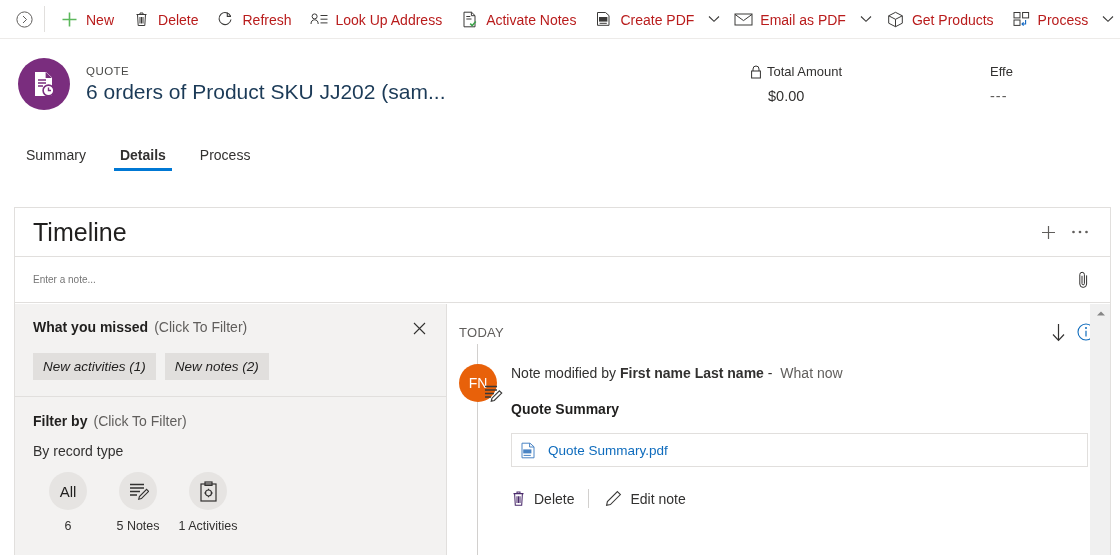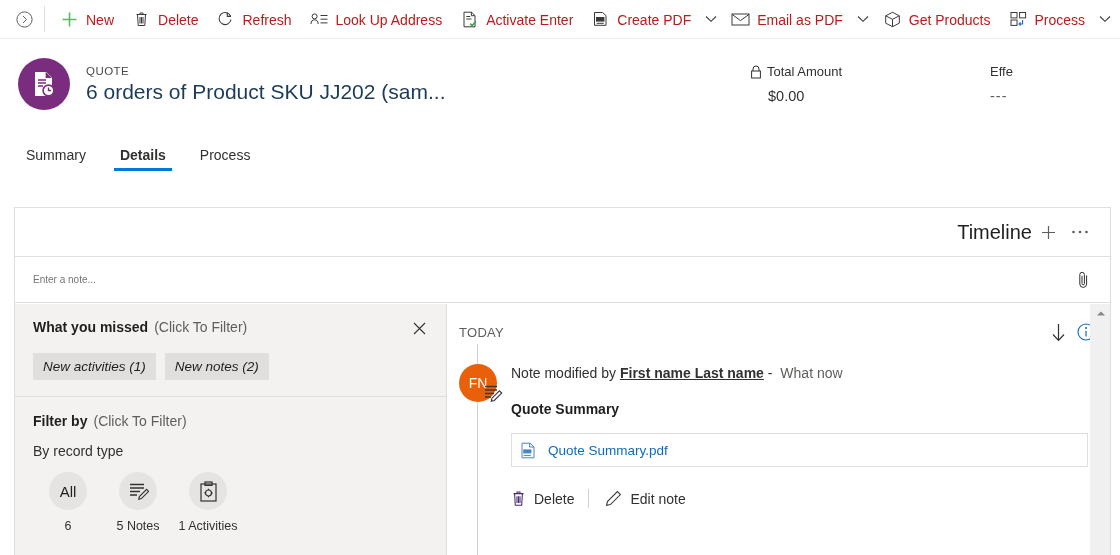--- a/index.html
+++ b/index.html
@@ -141,24 +141,23 @@
     background: #fff;
     overflow: hidden;
   }
   .tl-head {
     height: 49px;
     display: flex; align-items: center;
     padding: 0 14px 0 18px;
     border-bottom: 1px solid #e1dfdd;
   }
   .tl-title {
-    font-size: 20px;
+    font-size: 25px;
     color: #201f1e;
     flex: 1 1 auto;
-    text-align: right;
   }
   .tl-hicon {
     width: 32px; height: 32px;
     display: flex; align-items: center; justify-content: center;
     color: #605e5c;
     cursor: default;
   }
   .tl-note {
     height: 46px;
     display: flex; align-items: center;
@@ -259,21 +258,21 @@
   }
   .av-badge {
     position: absolute;
     left: 22px; top: 17px;
     width: 24px; height: 24px;
     display: flex; align-items: center; justify-content: center;
     z-index: 2;
   }
   .entry-body { flex: 1 1 auto; padding-top: 1px; }
   .entry-line1 { font-size: 14px; color: #323130; }
-  .entry-line1 b { font-weight: bold; text-decoration: underline; }
+  .entry-line1 b { font-weight: bold; }
   .entry-line1 .tstamp { color: #605e5c; margin-left: 4px; }
   .entry-subj { font-size: 14px; font-weight: bold; color: #201f1e; margin-top: 20px; }
   .attach {
     margin-top: 16px;
     border: 1px solid #e1dfdd;
     height: 34px;
     display: flex; align-items: center;
     padding: 0 8px;
   }
   .attach .pdfic { width: 20px; display: flex; align-items: center; margin-right: 8px; }
@@ -354,21 +353,21 @@
 
   <div class="cb-btn">
     <span class="ic">
       <svg width="16" height="17" viewBox="0 0 16 17">
           <path d="M2 1.2 h7.5 L13 4.6 V15.8 H2 Z" fill="none" stroke="#3b3a39" stroke-width="1"></path>
           <path d="M9.4 1.2 V4.7 H13" fill="none" stroke="#3b3a39" stroke-width="1"></path>
           <path d="M4.3 5.5 h4 M4.3 8 h5.2" stroke="#3b3a39" stroke-width="1"></path>
           <path d="M8.2 12.6 l2 2 l3.6 -4" stroke="#3ea34a" stroke-width="1.5" fill="none"></path>
         </svg>
     </span>
-    <span class="cb-lbl">Activate Enter</span>
+    <span class="cb-lbl">Activate Notes</span>
   </div>
 
   <div class="cb-btn">
     <span class="ic">
       <svg width="17" height="16" viewBox="0 0 17 16">
           <path d="M2.5 1.5 h8 L14 4.6 V14.3 H2.5 Z" fill="none" stroke="#3b3a39" stroke-width="1"></path>
           <rect x="4" y="6" width="8.4" height="4.6" fill="#3b3a39"></rect>
           <path d="M4.6 12.3 h7.2" stroke="#3b3a39" stroke-width="1"></path>
         </svg>
     </span>

